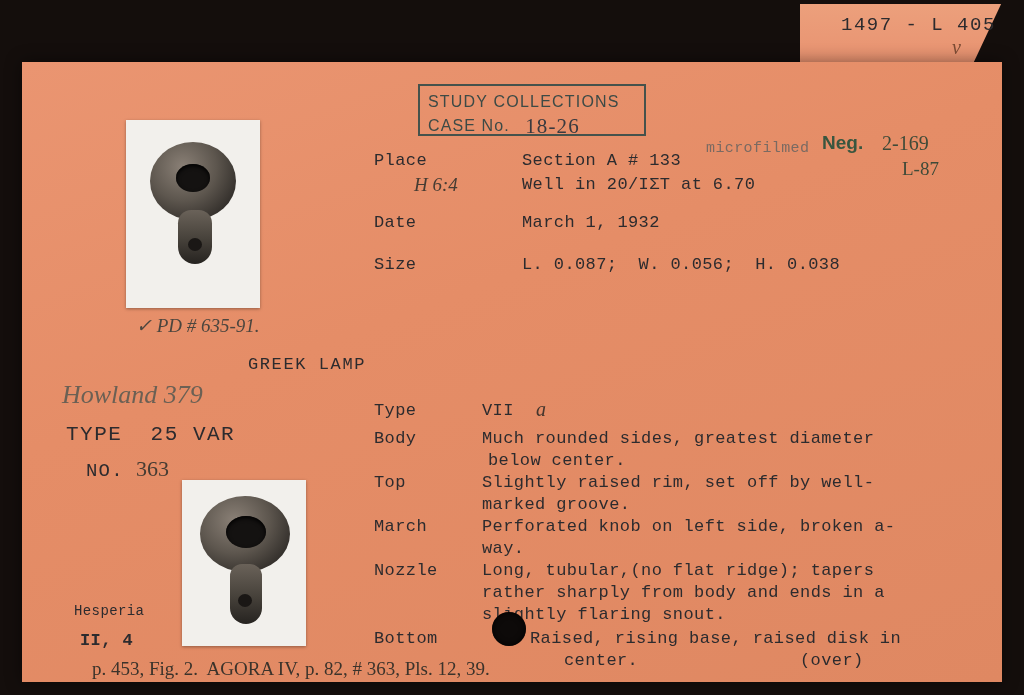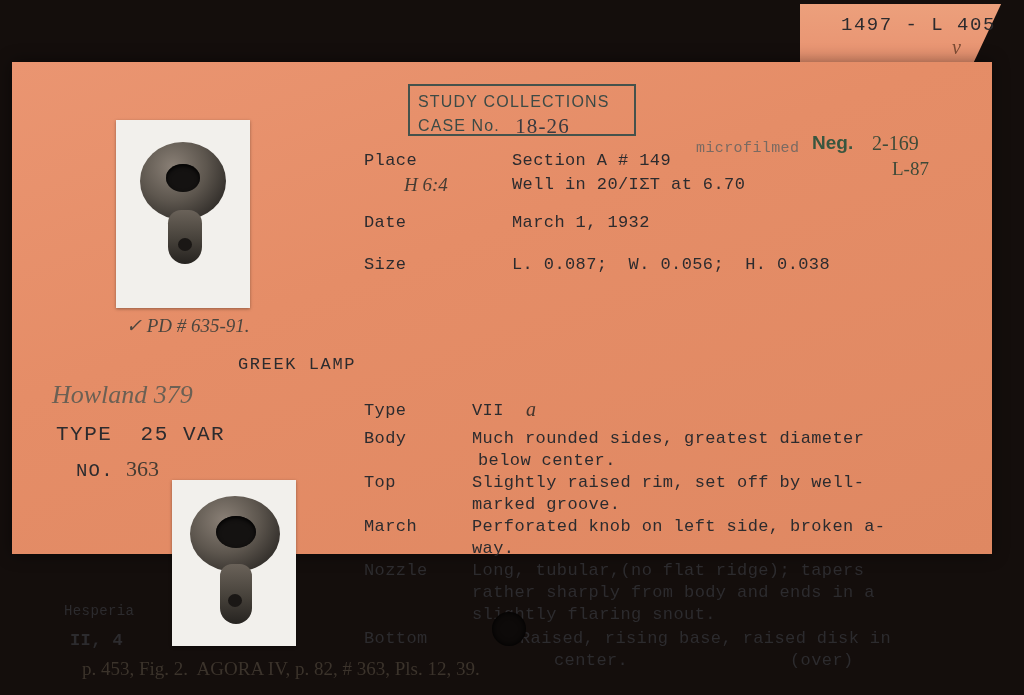--- a/index.html
+++ b/index.html
@@ -12,24 +12,24 @@
     width: 1024px;
     height: 695px;
     background: #140e0c;
     overflow: hidden;
     font-family: "Liberation Mono", monospace;
   }
 
   
   #card {
     position: absolute;
-    left: 12px;
+    left: 22px;
     top: 62px;
     width: 980px;
-    height: 492px;
+    height: 620px;
     background: #e8916a;
     background: linear-gradient(160deg, #ea9571 0%, #e58d67 40%, #df8862 100%);
     box-shadow: 0 0 16px rgba(0,0,0,0.45);
   }
   #tab {
     position: absolute;
     left: 800px;
     top: 4px;
     width: 212px;
     height: 60px;
@@ -147,21 +147,21 @@
         <span class="hand" style="position:relative; left:10px; top:2px; font-size:21px; color:#3a3a3f; font-style:normal;">18-26</span>
       </div>
     </div>
 
     <div class="typed" style="left:684px; top:76px; font-size:15px; color:#7a6a62;">microfilmed</div>
     <div class="hand green" style="left:800px; top:70px; font-size:19px; font-weight:bold; font-style:normal;">Neg.</div>
     <div class="hand" style="left:860px; top:70px; font-size:20px; color:#3e4a38; font-style:normal;">2-169</div>
     <div class="hand" style="left:880px; top:96px; font-size:19px; color:#3e4a38; font-style:normal;">L-87</div>
 
     <div class="typed rowlabel" style="left:352px; top:88px;">Place</div>
-    <div class="typed" style="left:500px; top:88px;">Section A # 149</div>
+    <div class="typed" style="left:500px; top:88px;">Section A # 133</div>
     <div class="hand" style="left:392px; top:112px; font-size:19px; color:#463c33;">H 6:4</div>
     <div class="typed" style="left:500px; top:112px;">Well in 20/IΣT at 6.70</div>
 
     <div class="typed rowlabel" style="left:352px; top:150px;">Date</div>
     <div class="typed" style="left:500px; top:150px;">March 1, 1932</div>
 
     <div class="typed rowlabel" style="left:352px; top:192px;">Size</div>
     <div class="typed" style="left:500px; top:192px;">L. 0.087;  W. 0.056;  H. 0.038</div>
 
     <div class="typed" style="left:226px; top:292px; letter-spacing:1.6px;">GREEK LAMP</div>

